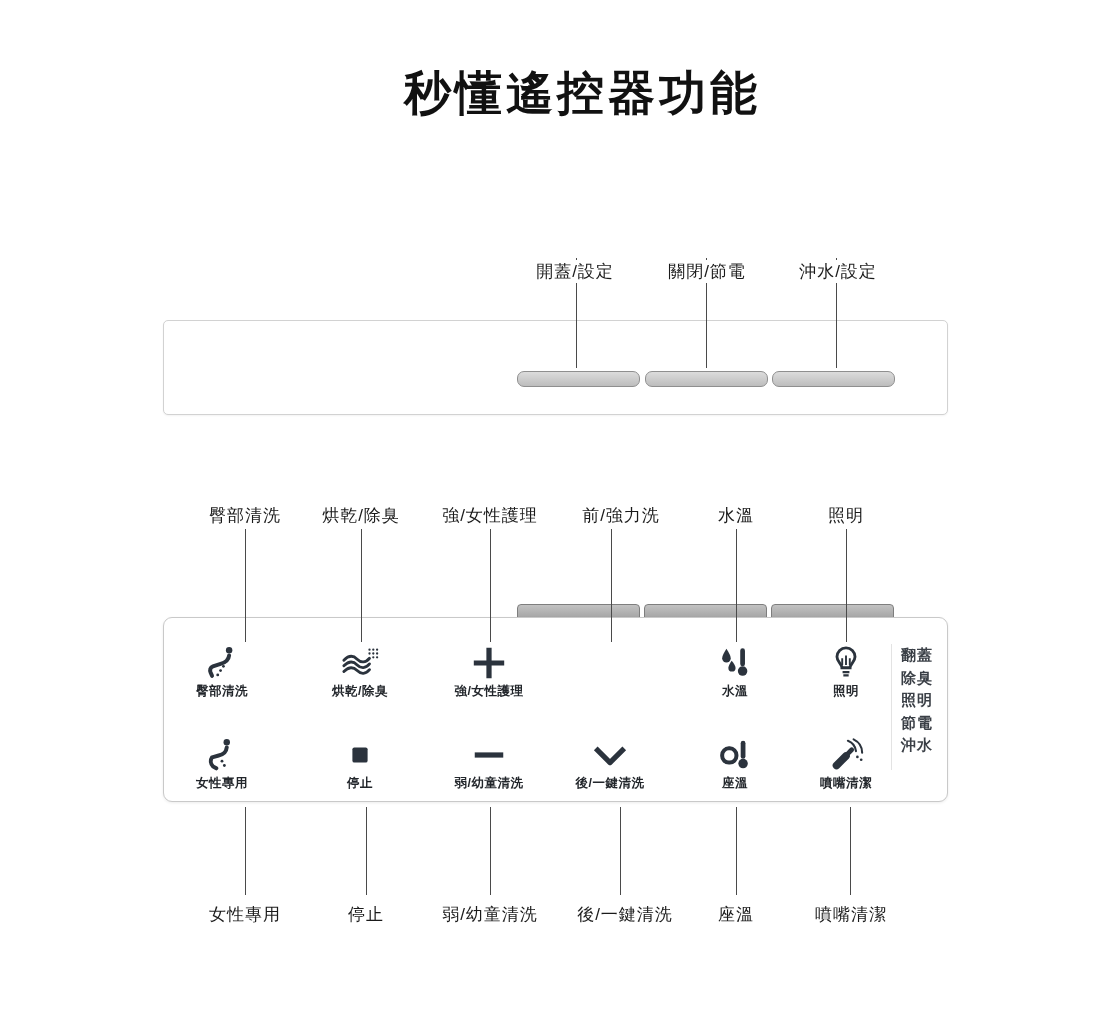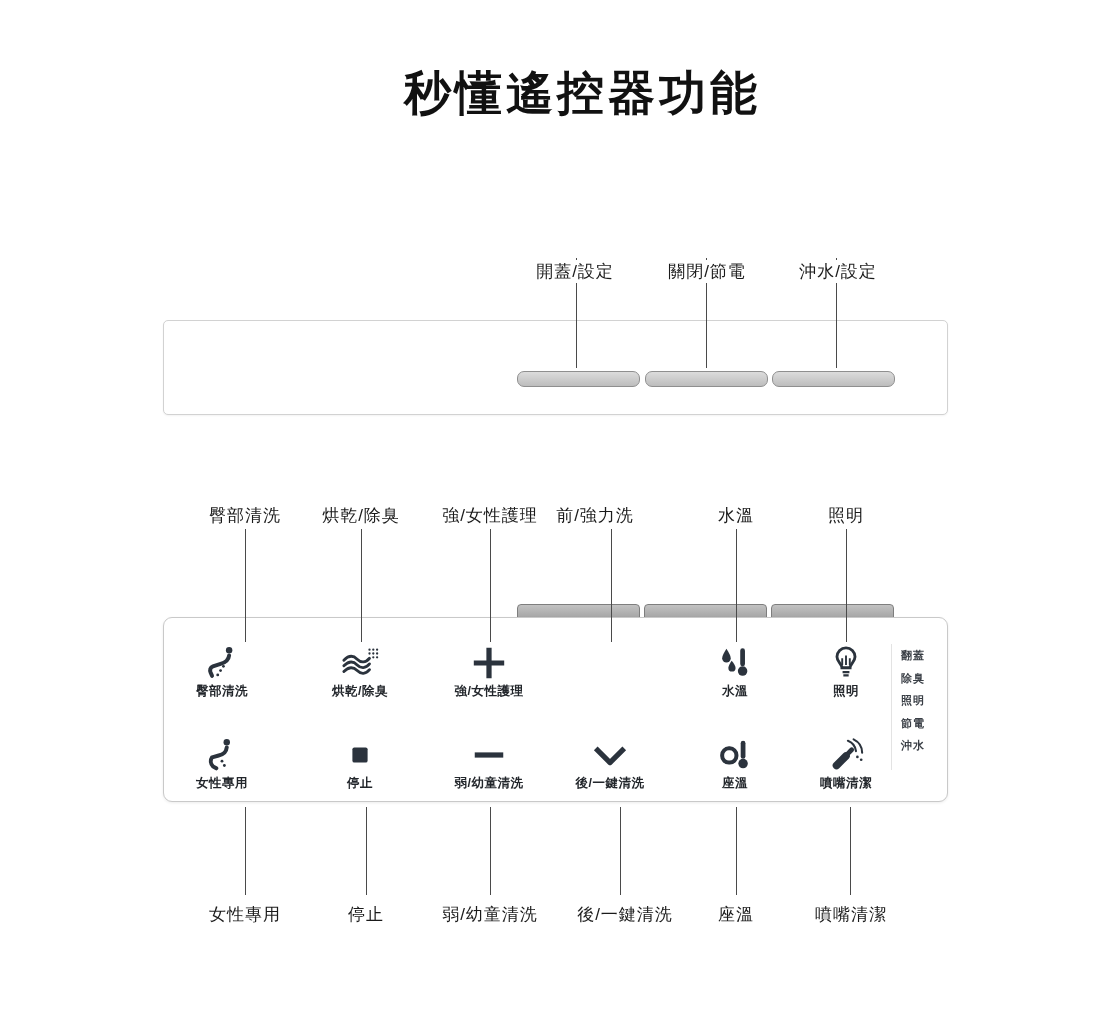--- a/index.html
+++ b/index.html
@@ -59,21 +59,21 @@
   }
   .row1{top:26px;}
   .row2{top:118px;}
   .side-divider{
     position:absolute;left:727px;top:26px;width:1px;height:126px;background:#e3e3e3;
   }
   .side-col{
     position:absolute;left:737px;top:26px;display:flex;flex-direction:column;
   }
   .side-col div{
-    font-size:11px;font-weight:700;color:#3a3f46;line-height:22.5px;letter-spacing:1px;white-space:nowrap;
+    font-size:15px;font-weight:700;color:#3a3f46;line-height:22.5px;letter-spacing:1px;white-space:nowrap;
   }
 </style>
 </head>
 <body>
 
 <div class="page">
 
   <h1 class="title">秒懂遙控器功能</h1>
 
   <div class="callout-label top-row" style="left:575px">開蓋/設定</div>
@@ -86,21 +86,21 @@
 
   <div class="remote-top">
     <div class="top-btn" style="left:353px"></div>
     <div class="top-btn" style="left:481px"></div>
     <div class="top-btn" style="left:608px"></div>
   </div>
 
   <div class="callout-label mid-row" style="left:245px">臀部清洗</div>
   <div class="callout-label mid-row" style="left:361px">烘乾/除臭</div>
   <div class="callout-label mid-row" style="left:490px">強/女性護理</div>
-  <div class="callout-label mid-row" style="left:595px">前/強力洗</div>
+  <div class="callout-label mid-row" style="left:621px">前/強力洗</div>
   <div class="callout-label mid-row" style="left:736px">水溫</div>
   <div class="callout-label mid-row" style="left:846px">照明</div>
 
   <div class="vline" style="left:245px;top:529px;height:113px"></div>
   <div class="vline" style="left:361px;top:529px;height:113px"></div>
   <div class="vline" style="left:490px;top:529px;height:113px"></div>
   <div class="vline" style="left:611px;top:529px;height:113px"></div>
   <div class="vline" style="left:736px;top:529px;height:113px"></div>
   <div class="vline" style="left:846px;top:529px;height:113px"></div>
 

